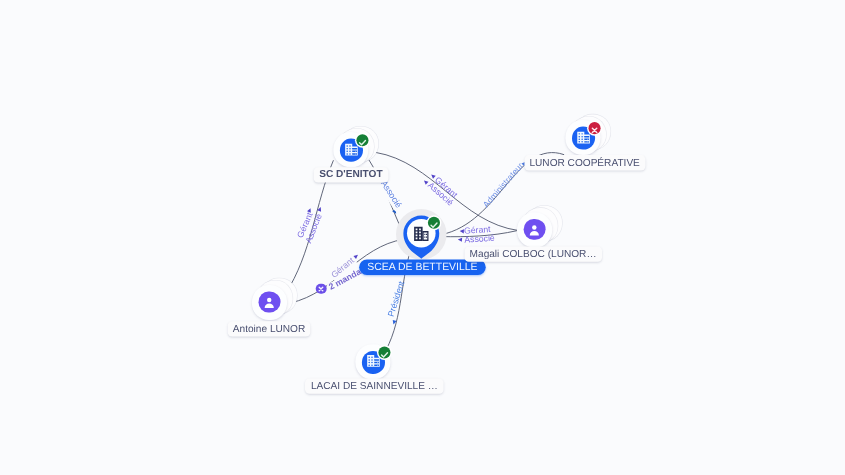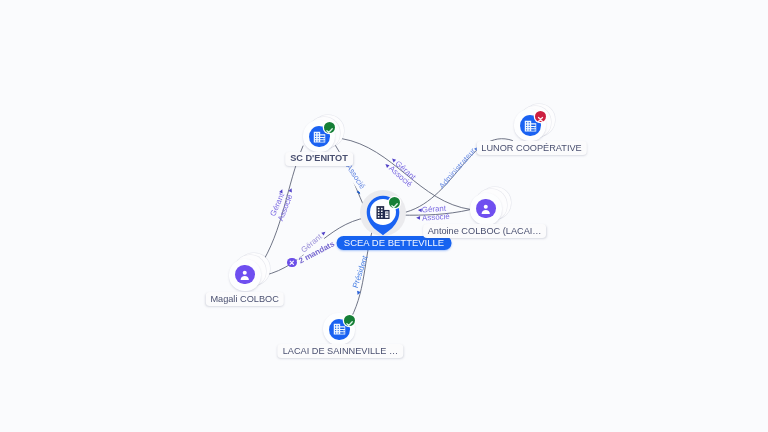--- a/index.html
+++ b/index.html
@@ -82,21 +82,21 @@
               <rect x="16.1" y="11.3" width="1.5" height="1.5" rx=".2"></rect>
               <rect x="18.4" y="11.3" width="1.5" height="1.5" rx=".2"></rect>
               <rect x="16.1" y="15" width="1.5" height="1.5" rx=".2"></rect>
               <rect x="18.4" y="15" width="1.5" height="1.5" rx=".2"></rect>
             </g>
           </svg></div>
         <div style="position:absolute;left:35.5px;top:14.5px;width:11px;height:11px;border-radius:50%;background:#157f36;box-shadow:0 0 0 1.3px #fff;"><svg width="11" height="11" viewBox="0 0 16 16">
             <path d="M4.2 8.3 L6.8 10.9 L12 5.4" stroke="#dff3e6" stroke-width="1.9" fill="none" stroke-linecap="round" stroke-linejoin="round"></path>
           </svg></div>
       </div>
-      <div class="nlabel sel-label" style="left: 384px; top: 243px; transform: translate(-50%, -50%); margin-left: 10px;">SCEA DE BETTEVILLE</div>
+      <div class="nlabel sel-label" style="left: 384px; top: 243px; transform: translate(-50%, -50%);">SCEA DE BETTEVILLE</div>
       <div class="node" style="position: absolute; left: 302px; top: 105px; width: 48px; height: 48px;">
         <div style="position:absolute;left:10.1px;top:9.6px;width:32px;height:32px;border-radius:47% 49% 48% 50%/49% 47% 50% 48%;background:#fdfdfe;box-shadow:0 0 0 .5px rgba(120,126,155,.17);"></div>
         <div style="position:absolute;left:5.9px;top:11.8px;width:32px;height:32px;border-radius:49% 47% 50% 48%/48% 50% 47% 49%;background:#fdfdfe;box-shadow:0 0 0 .5px rgba(120,126,155,.17);"></div>
         <div style="position:absolute;left:1px;top:15px;width:32px;height:32px;border-radius:48% 50% 47% 49%/50% 48% 49% 47%;background:#fdfeff;box-shadow:0 1px 2px rgba(95,100,135,.22);"></div>
         <div style="position:absolute;left:6.5px;top:20.5px;width:21px;height:21px;border-radius:48% 52% 50% 47%/51% 48% 50% 49%;background:#1a62f2;"></div>
         <div style="position:absolute;left:10.5px;top:24.5px;"><svg width="13" height="12.219999999999999" viewBox="0 0 24 22.6">
             <path d="M1.4 1.4 h11.9 v4.6 h9.3 v15.2 h-21.2 z" fill="#f0f7ff"></path>
             <g fill="#1761e8">
               <circle cx="4.8" cy="5" r="1.25"></circle>
               <circle cx="9.6" cy="5" r="1.25"></circle>
@@ -153,32 +153,32 @@
       <div class="node" style="position: absolute; left: 469px; top: 177.5px; width: 48px; height: 48px;">
         <div style="position:absolute;left:10.1px;top:9.6px;width:32px;height:32px;border-radius:47% 49% 48% 50%/49% 47% 50% 48%;background:#fdfdfe;box-shadow:0 0 0 .5px rgba(120,126,155,.17);"></div>
         <div style="position:absolute;left:5.9px;top:11.8px;width:32px;height:32px;border-radius:49% 47% 50% 48%/48% 50% 47% 49%;background:#fdfdfe;box-shadow:0 0 0 .5px rgba(120,126,155,.17);"></div>
         <div style="position:absolute;left:1px;top:15px;width:32px;height:32px;border-radius:48% 50% 47% 49%/50% 48% 49% 47%;background:#fdfeff;box-shadow:0 1px 2px rgba(95,100,135,.22);"></div>
         <div style="position:absolute;left:7.25px;top:21.25px;width:19.5px;height:19.5px;border-radius:48% 52% 50% 47%/51% 48% 50% 49%;background:#6f4ff0;"></div>
         <div style="position:absolute;left:10.25px;top:24.25px;"><svg width="13.5" height="13.5" viewBox="0 0 24 24">
             <circle cx="12" cy="8.5" r="3.6" fill="#fff"></circle>
             <path d="M4.6 21.3 C4.6 17.0 7.9 14.2 12 14.2 C16.1 14.2 19.4 17.0 19.4 21.3 Z" fill="#fff"></path>
           </svg></div>
       </div>
-      <div class="nlabel" style="left: 484.6px; top: 231.4px; transform: translate(-50%, -50%);">Antoine COLBOC (LACAI…</div>
+      <div class="nlabel" style="left: 484.6px; top: 231.4px; transform: translate(-50%, -50%);">Magali COLBOC (LUNOR…</div>
       <div class="node" style="position: absolute; left: 228px; top: 243.5px; width: 48px; height: 48px;">
         <div style="position:absolute;left:10.1px;top:9.6px;width:32px;height:32px;border-radius:47% 49% 48% 50%/49% 47% 50% 48%;background:#fdfdfe;box-shadow:0 0 0 .5px rgba(120,126,155,.17);"></div>
         <div style="position:absolute;left:5.9px;top:11.8px;width:32px;height:32px;border-radius:49% 47% 50% 48%/48% 50% 47% 49%;background:#fdfdfe;box-shadow:0 0 0 .5px rgba(120,126,155,.17);"></div>
         <div style="position:absolute;left:1px;top:15px;width:32px;height:32px;border-radius:48% 50% 47% 49%/50% 48% 49% 47%;background:#fdfeff;box-shadow:0 1px 2px rgba(95,100,135,.22);"></div>
         <div style="position:absolute;left:7.25px;top:21.25px;width:19.5px;height:19.5px;border-radius:48% 52% 50% 47%/51% 48% 50% 49%;background:#6f4ff0;"></div>
         <div style="position:absolute;left:10.25px;top:24.25px;"><svg width="13.5" height="13.5" viewBox="0 0 24 24">
             <circle cx="12" cy="8.5" r="3.6" fill="#fff"></circle>
             <path d="M4.6 21.3 C4.6 17.0 7.9 14.2 12 14.2 C16.1 14.2 19.4 17.0 19.4 21.3 Z" fill="#fff"></path>
           </svg></div>
       </div>
-      <div class="nlabel" style="left: 244.6px; top: 299.2px; transform: translate(-50%, -50%);">Magali COLBOC</div>
+      <div class="nlabel" style="left: 244.6px; top: 299.2px; transform: translate(-50%, -50%);">Antoine LUNOR</div>
       <div class="node" style="position: absolute; left: 319px; top: 309px; width: 40px; height: 40px;">
         <div style="position:absolute;left:4px;top:4px;width:32px;height:32px;border-radius:49% 47% 50% 48%/48% 50% 47% 49%;background:#fdfeff;box-shadow:0 1px 2px rgba(95,100,135,.22);"></div>
         <div style="position:absolute;left:9.5px;top:9.5px;width:21px;height:21px;border-radius:48% 52% 50% 47%/51% 48% 50% 49%;background:#1a62f2;"></div>
         <div style="position:absolute;left:13.5px;top:12.5px;"><svg width="13" height="12.219999999999999" viewBox="0 0 24 22.6">
             <path d="M1.4 1.4 h11.9 v4.6 h9.3 v15.2 h-21.2 z" fill="#f0f7ff"></path>
             <g fill="#1761e8">
               <circle cx="4.8" cy="5" r="1.25"></circle>
               <circle cx="9.6" cy="5" r="1.25"></circle>
               <circle cx="4.8" cy="9.7" r="1.25"></circle>
               <circle cx="9.6" cy="9.7" r="1.25"></circle>

